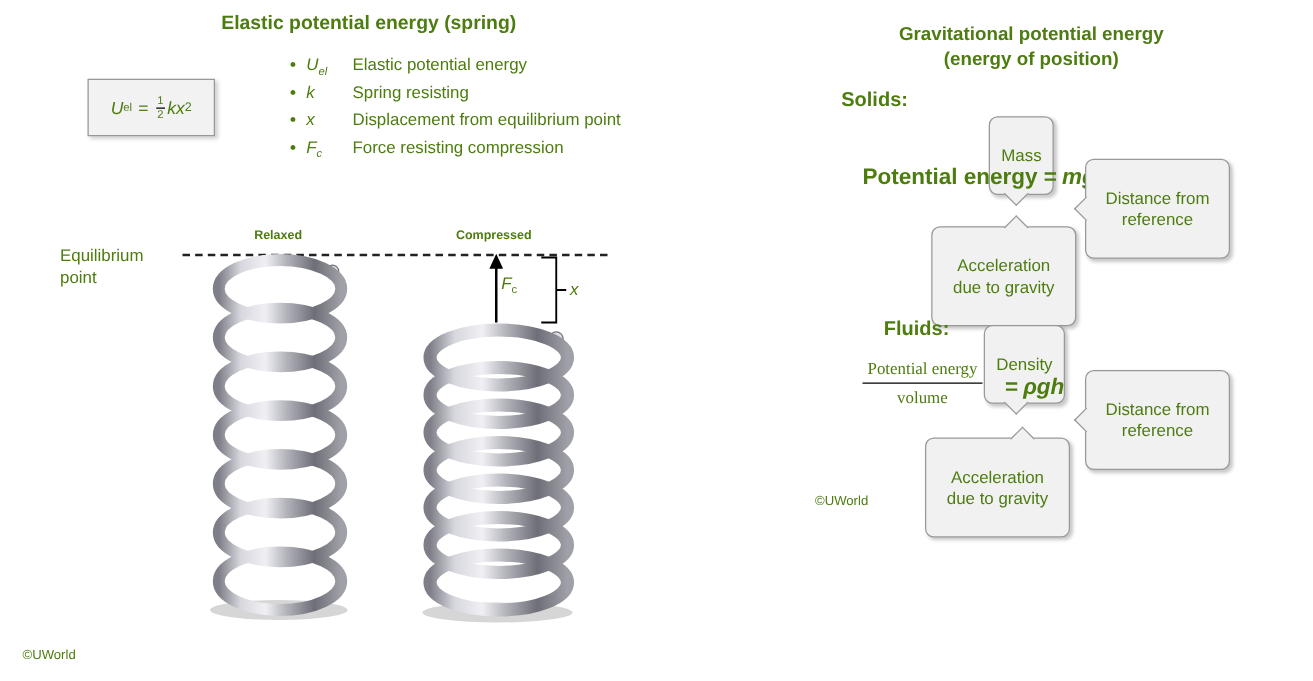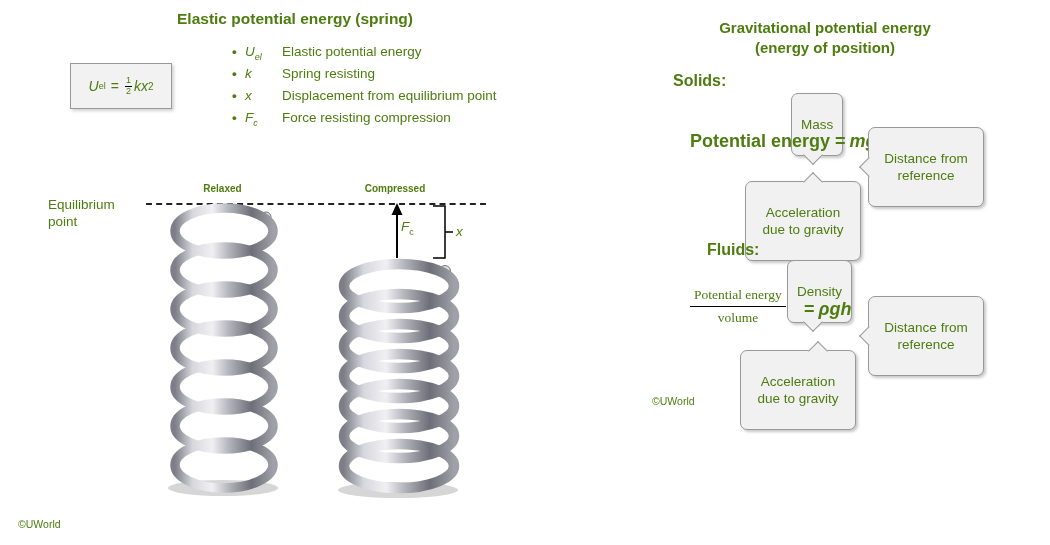--- a/index.html
+++ b/index.html
@@ -199,21 +199,21 @@
   <div class="callout" style="left:868px;top:116px;width:96px;">
     <div class="ptr ptr-left"></div>
     <span>Distance from reference</span>
   </div>
 
   <div class="callout" style="left:745px;top:170px;width:96px;">
     <div class="ptr ptr-up" style="left:60px;"></div>
     <span>Acceleration due to gravity</span>
   </div>
 
-  <div class="abs sec-label" style="top:241px;padding-left:34px;">Fluids:</div>
+  <div class="abs sec-label" style="top:255px;padding-left:34px;">Fluids:</div>
 
   <div class="callout" style="left:787px;top:249px;">
     <div class="ptr ptr-down" style="left:18px;"></div>
     <span>Density</span>
   </div>
 
   <div class="abs frac">
     <div class="num">Potential energy</div>
     <div class="den">volume</div>
   </div>

